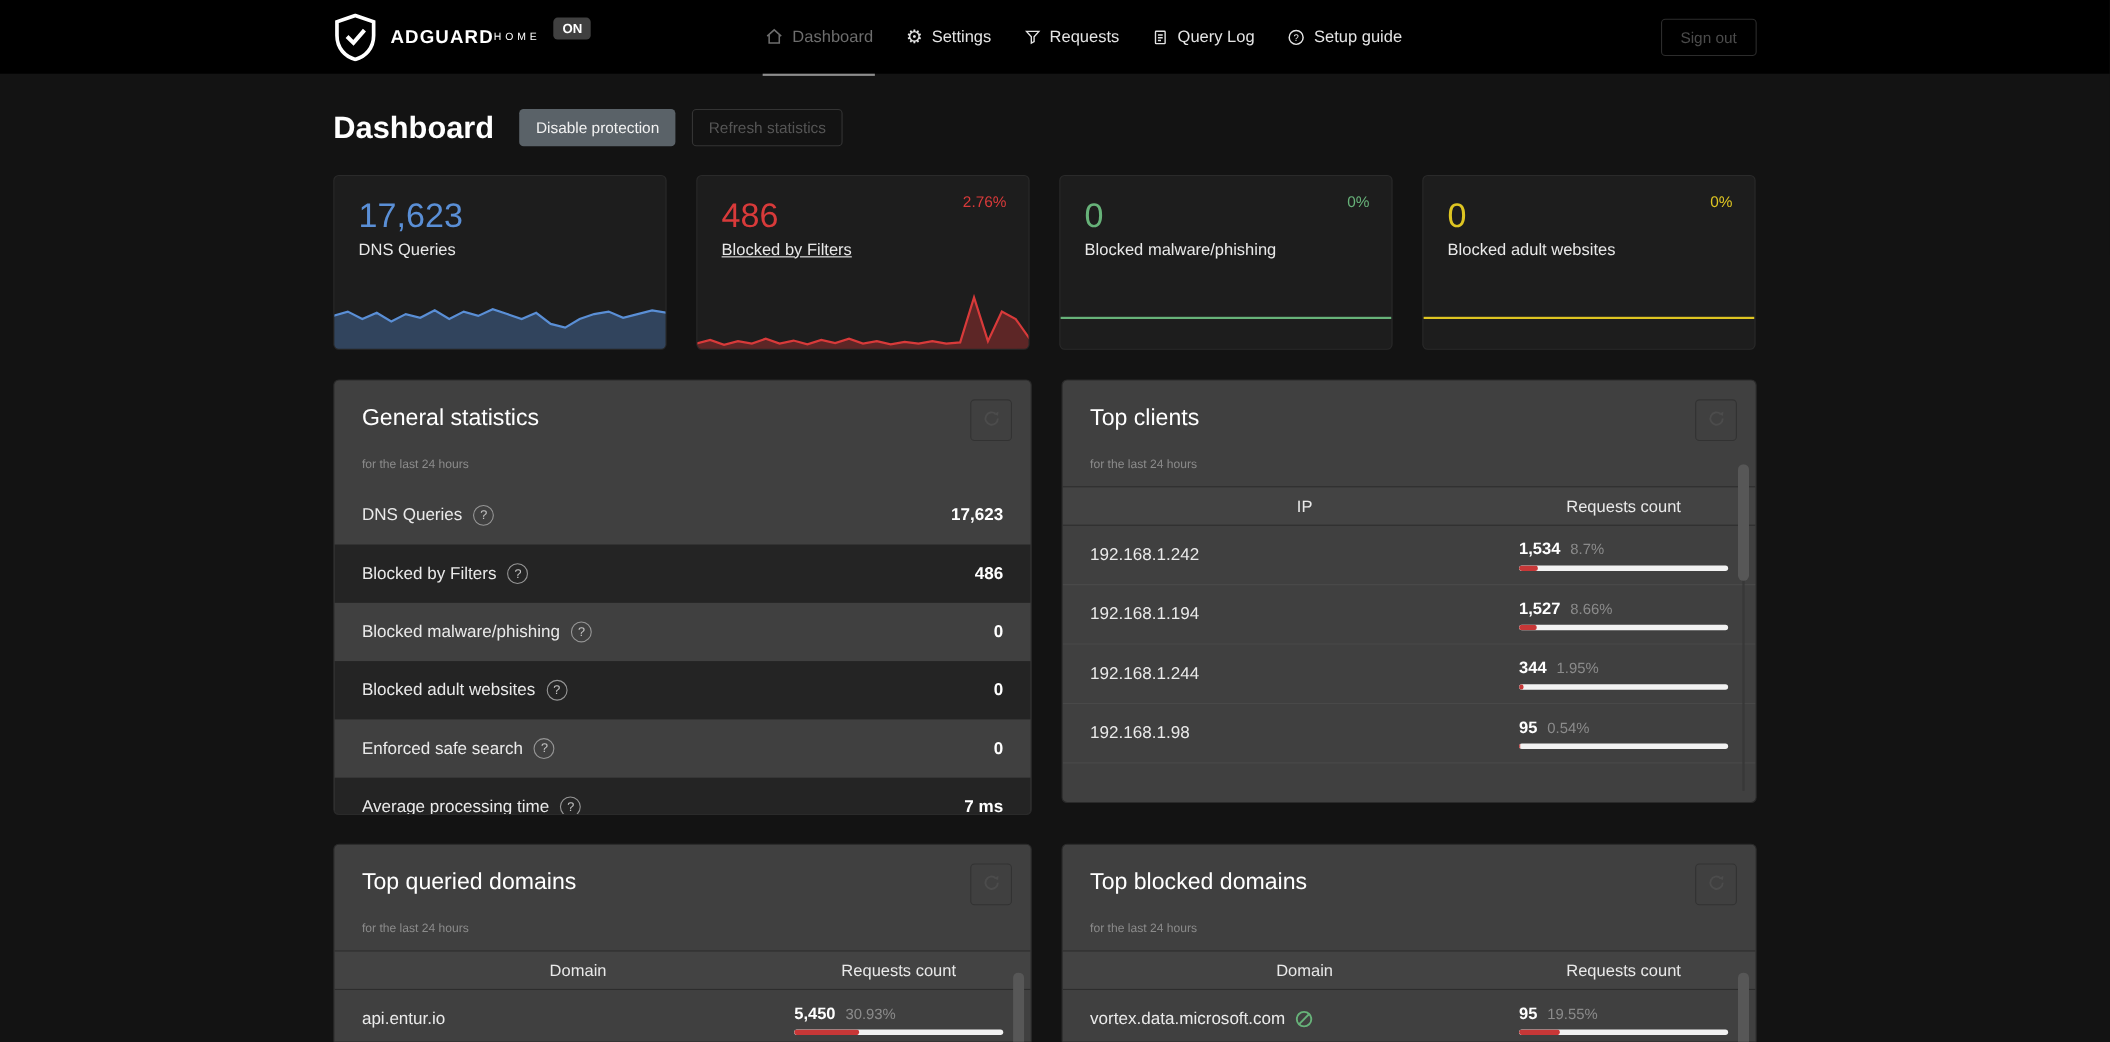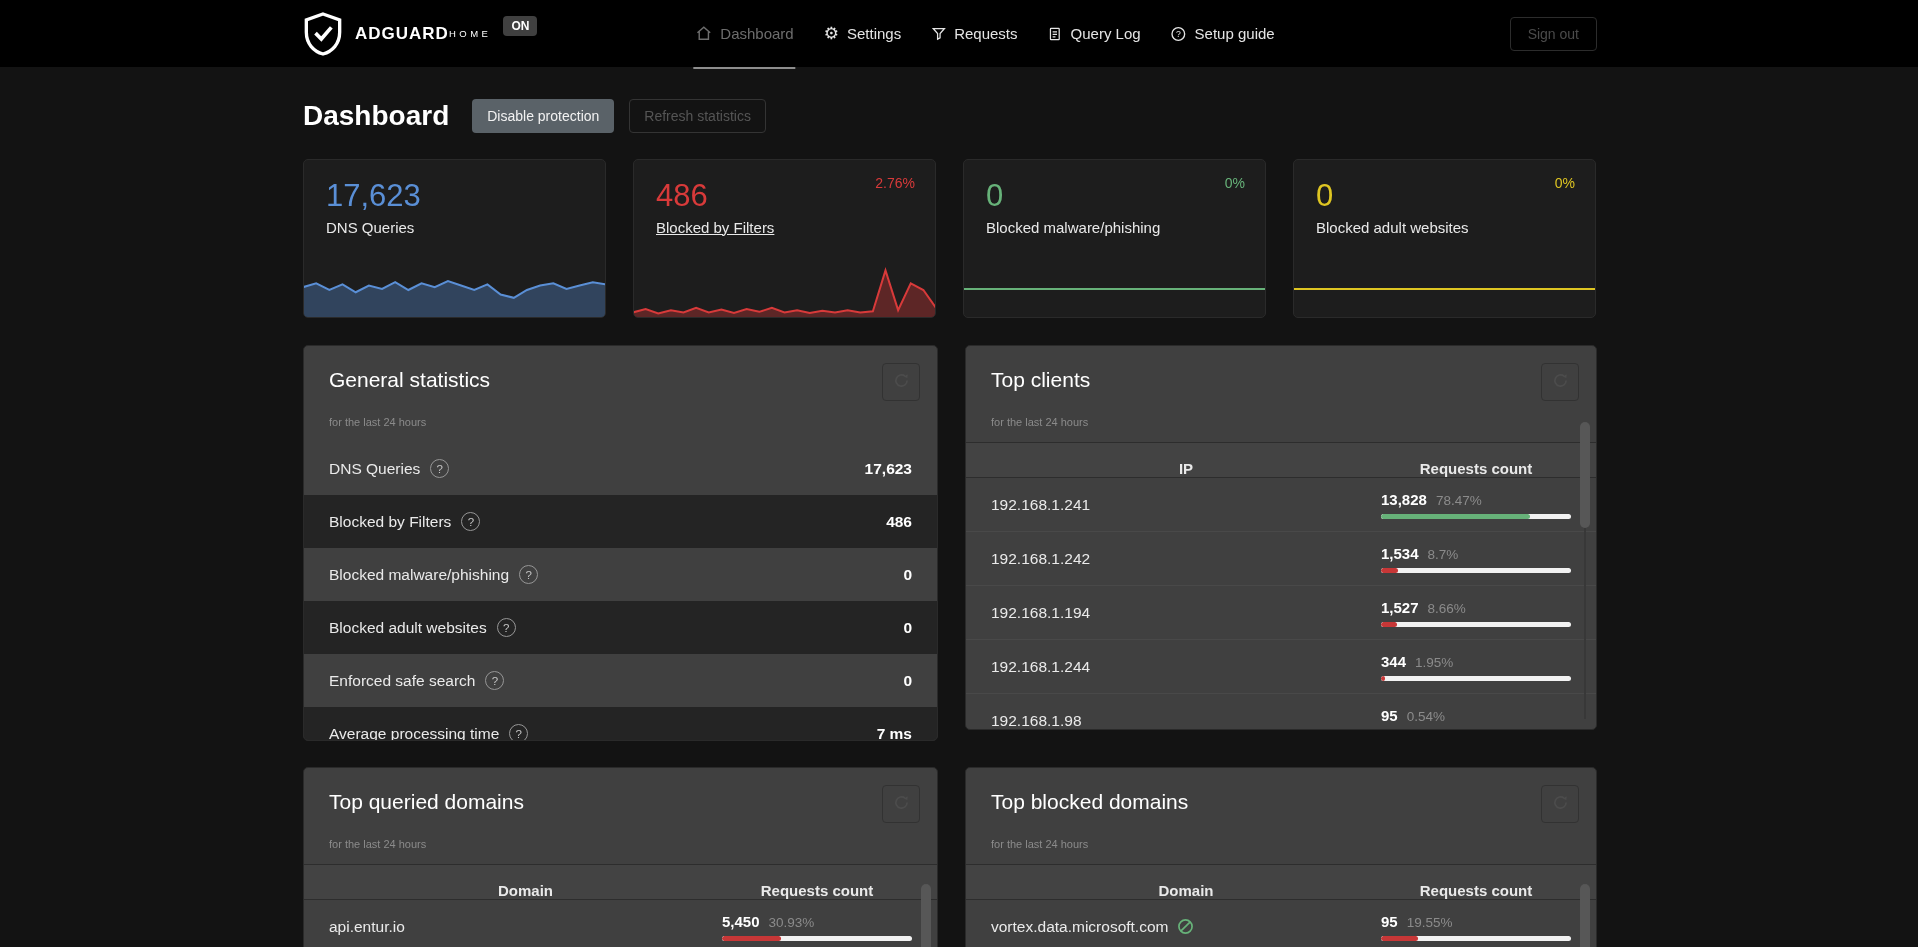--- a/index.html
+++ b/index.html
@@ -50,21 +50,21 @@
   .panel-title { font-size:21px; color:#fff; font-weight:400; }
   .panel-sub { margin-top:24px; font-size:11px; color:#8b8b8b; }
   .refresh-btn { position:absolute; top:17px; right:17px; width:38px; height:38px; display:flex; align-items:center; justify-content:center; background:transparent; border:1px solid #323232; border-radius:4px; color:#4c4c4c; cursor:pointer; }
 
   .gs-row { height:53px; display:flex; align-items:center; justify-content:space-between; padding:0 25px; font-size:15.5px; }
   .gs-row:nth-child(even) { background:#242424; }
   .gs-label { display:flex; align-items:center; gap:10px; color:#eaeaea; }
   .help { width:19px; height:19px; border:1px solid #969696; border-radius:50%; display:inline-flex; align-items:center; justify-content:center; font-size:11.5px; color:#c4c4c4; cursor:pointer; flex:none; }
   .gs-value { font-weight:700; font-size:15.5px; color:#fff; }
 
-  .thead { display:flex; align-items:flex-end; height:36px; border-top:1px solid #2d2d2d; border-bottom:1px solid #2d2d2d; padding:0 25px; font-size:15px; font-weight:700; color:#e9e9e9; background:rgba(255,255,255,0.015); }
+  .thead { display:flex; align-items:center; height:36px; border-top:1px solid #2d2d2d; border-bottom:1px solid #2d2d2d; padding:0 25px; font-size:15px; font-weight:400; color:#e9e9e9; background:rgba(255,255,255,0.015); }
   .th-left { flex:1; text-align:center; }
   .th-right { width:190px; text-align:center; }
   .t-row { display:flex; align-items:center; padding:0 25px; height:54px; border-bottom:1px solid rgba(255,255,255,0.05); }
   .t-left { flex:1; font-size:15.5px; color:#eaeaea; display:flex; align-items:center; gap:9px; }
   .t-right { width:190px; }
   .t-nums { display:flex; align-items:baseline; gap:9px; }
   .t-count { font-weight:700; font-size:15px; color:#fff; }
   .t-pct { font-size:13.5px; color:#8b8b8b; }
   .bar-track { margin-top:6px; height:5px; background:#f2f2f2; border-radius:3px; overflow:hidden; }
   .bar-fill { height:100%; border-radius:3px; }
@@ -267,32 +267,20 @@
       <div class="panel-header">
         <div class="panel-title">Top clients</div>
         <div class="panel-sub">for the last 24 hours</div>
       </div>
       <div class="thead">
         <div class="th-left">IP</div>
         <div class="th-right">Requests count</div>
       </div>
 
       <div class="t-row">
-        <div class="t-left">192.168.1.241</div>
-        <div class="t-right">
-          <div class="t-nums">
-              <span class="t-count">13,828</span>
-              <span class="t-pct">78.47%</span>
-            </div>
-          <div class="bar-track">
-              <div class="bar-fill" style="width: 78.47%; background-color: rgb(103, 178, 121);"></div>
-            </div>
-        </div>
-      </div>
-      <div class="t-row">
         <div class="t-left">192.168.1.242</div>
         <div class="t-right">
           <div class="t-nums">
               <span class="t-count">1,534</span>
               <span class="t-pct">8.7%</span>
             </div>
           <div class="bar-track">
               <div class="bar-fill" style="width: 8.7%; background-color: rgb(199, 55, 55);"></div>
             </div>
         </div>

